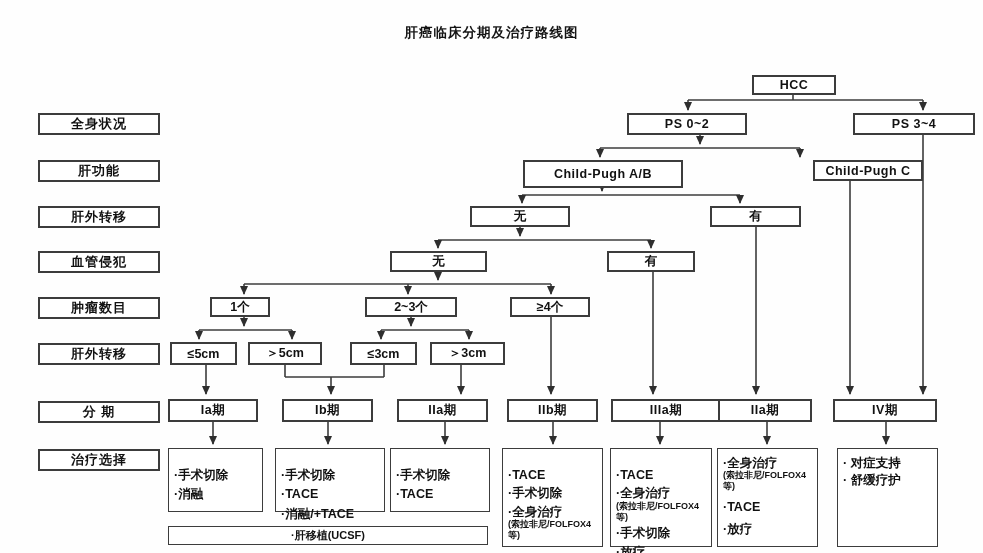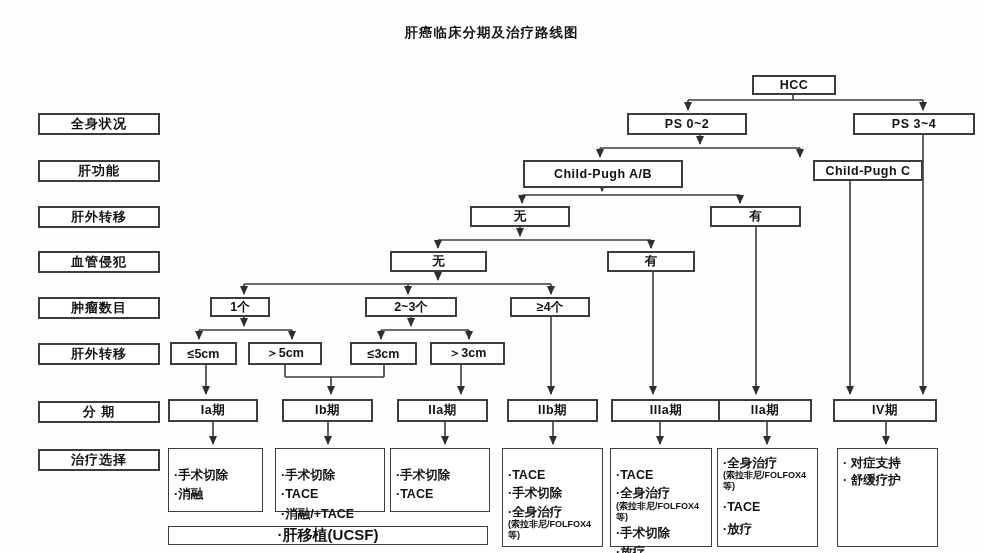--- a/index.html
+++ b/index.html
@@ -33,21 +33,21 @@
     padding:19px 3px 4px 5px;gap:5px;
   }
   .treat-box.tall{gap:4px;}
   .treat-box.sparse{gap:3px;padding-top:7px;}
   .titem{display:flex;flex-direction:column;align-items:flex-start;}
   .tmain{font-size:12.5px;font-weight:bold;line-height:1.15;white-space:nowrap;}
   .tsub{font-size:9px;font-weight:bold;line-height:1.2;word-break:break-all;max-width:92px;}
   .transplant{
     position:absolute;border:1.5px solid #3c3c3c;background:#fff;
     display:flex;align-items:center;justify-content:center;
-    font-size:15px;font-weight:bold;
+    font-size:11px;font-weight:bold;
   }
 </style>
 </head>
 <body>
 
 <div class="wrap">
 
   <div class="title">肝癌临床分期及治疗路线图</div>
 
   <svg class="conn" width="983" height="553" viewBox="0 0 983 553">

